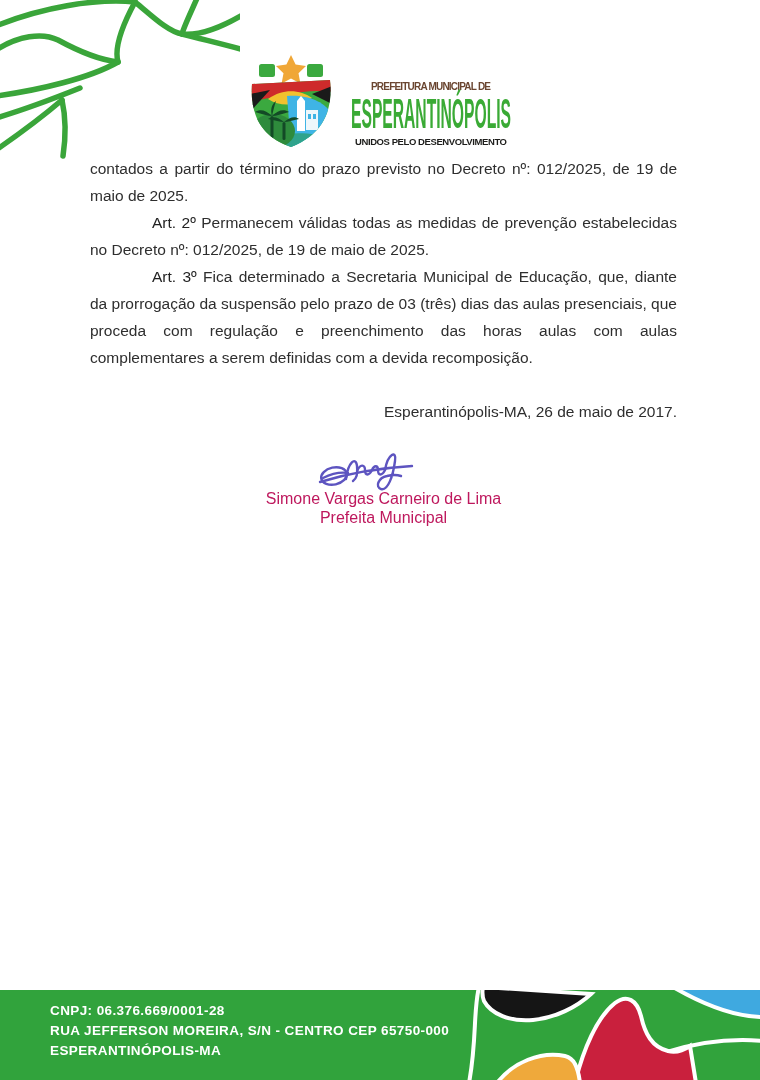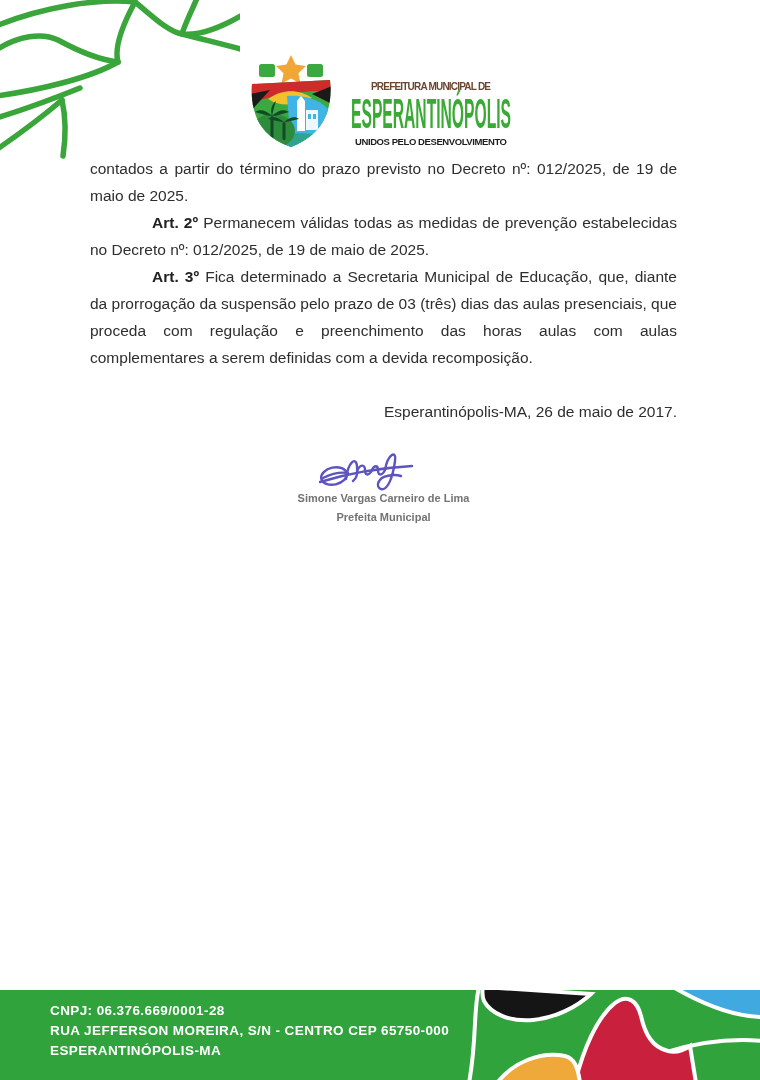--- a/index.html
+++ b/index.html
@@ -11,25 +11,25 @@
   
   .deco-tl { position:absolute; top:0; left:0; }
   
   .header { position:absolute; top:54px; left:0; right:4px; display:flex; justify-content:center; align-items:flex-end; gap:4px; }
   .logo-svg { display:block; }
   .lockup-svg { display:block; margin-top:19px; }
   
   .content { position:absolute; top:155px; left:90px; width:587px; color:#2e2e2e; font-size:15.5px; line-height:27px; }
   .content p { text-align:justify; }
   .content p.ind { text-indent:62px; }
-  .content b { font-weight:bold; color:#222; }
+  .content b { font-weight:normal; color:#222; }
   .dateline { text-align:right !important; margin-top:27px; }
   .sig-wrap { margin-top:20px; text-align:center; }
   .sig-svg { display:block; margin:0 auto; margin-left:222px; }
-  .sig-block { text-align:center; font-weight:bold; font-size:11px; line-height:19px; color:#737373; margin-top:-8px; }
+  .sig-block { text-align:center; font-weight:normal; font-size:16px; line-height:19px; color:#be185d; margin-top:-8px; }
   
   .footer { position:absolute; left:0; right:0; bottom:0; height:90px; background:#31a33c; }
   .footer-text { position:absolute; left:50px; top:11px; color:#ffffff; font-weight:bold; font-size:13.5px; line-height:20px; letter-spacing:0.4px; }
   .footer-deco { position:absolute; right:0; bottom:0; display:block; }
 </style>
 </head>
 <body>
 
 <div class="page">
 

